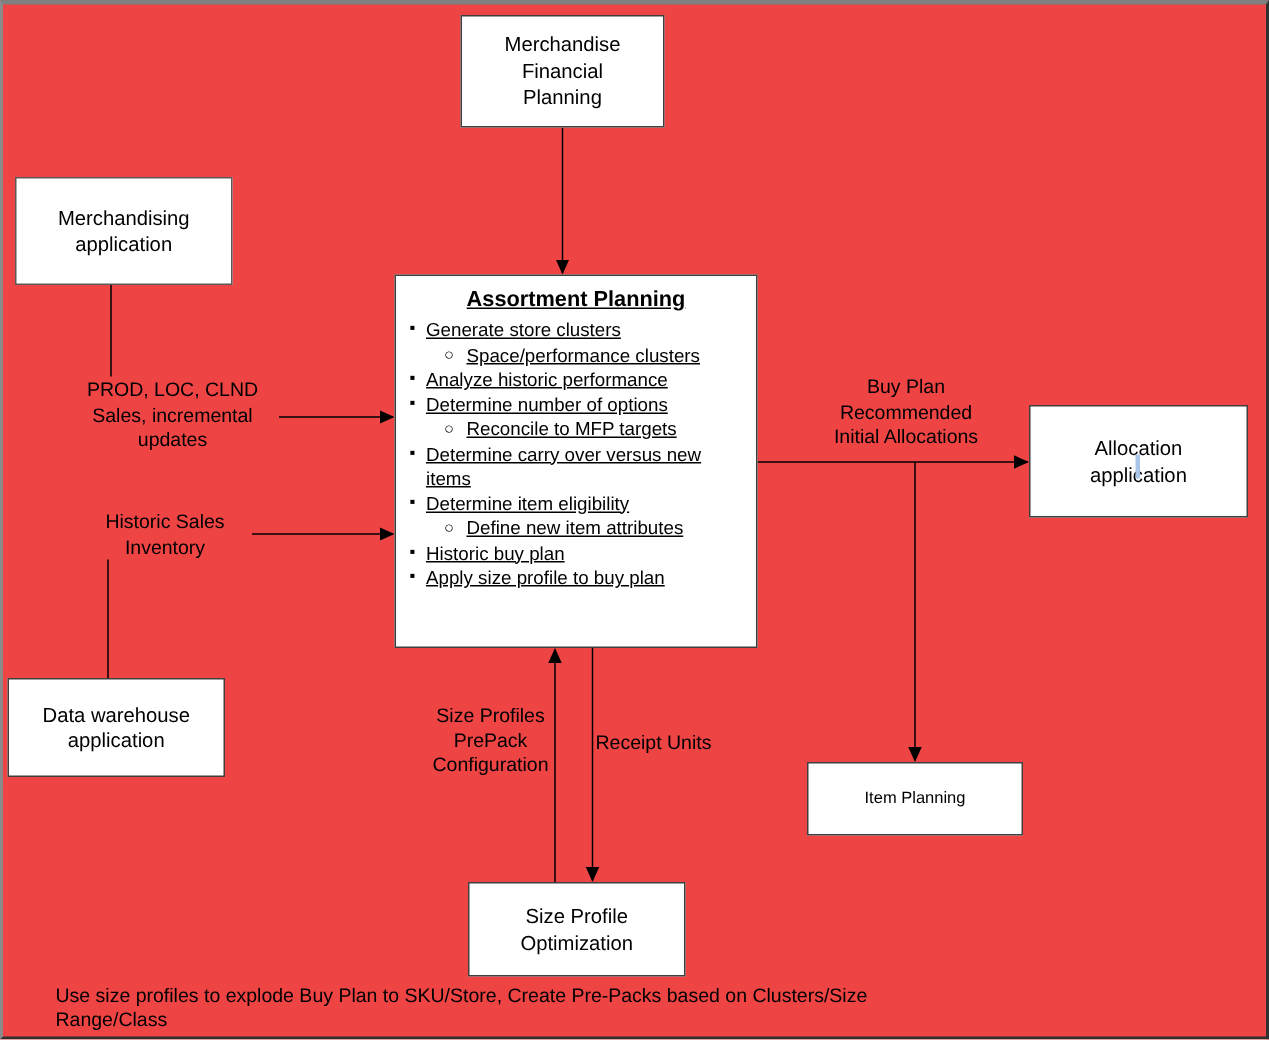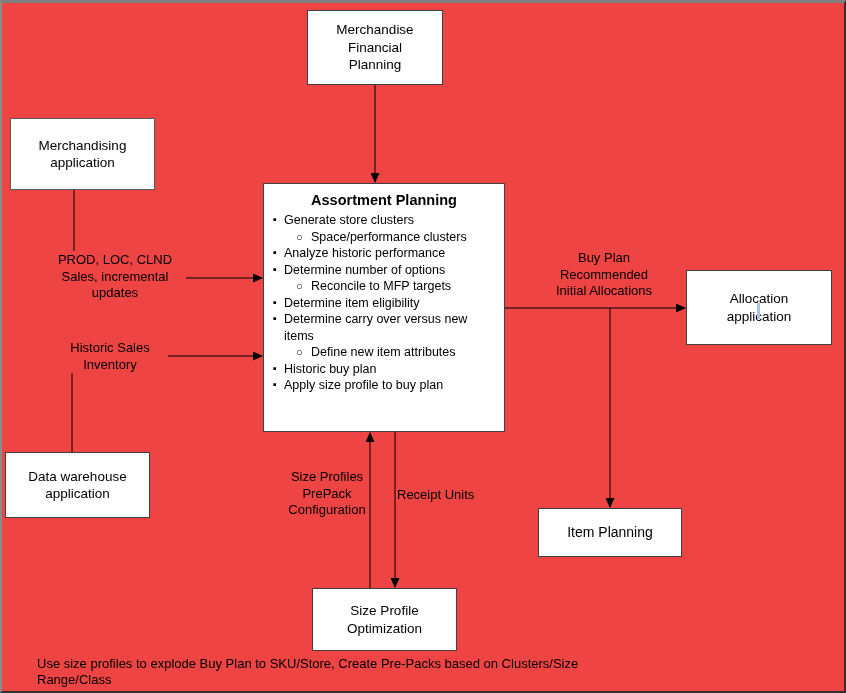--- a/index.html
+++ b/index.html
@@ -37,21 +37,21 @@
     white-space:pre-line;
     font-size:13px;
     line-height:16.5px;
     text-align:center;
   }
   #svg-layer{position:absolute;left:0;top:0;pointer-events:none;}
 
   
   #assortment-box{
     position:absolute;left:263px;top:183px;width:242px;height:249px;
-    border:1px solid #3f3f3f;background:#fff;box-sizing:border-box;
+    border:1px solid #3f3f3f;background:#fff;box-sizing:border-box;text-decoration:underline;
   }
   .ap-title{
     margin-top:8px;
     text-align:center;
     font-weight:bold;
     font-size:14.5px;
     line-height:17px;
   }
   .ap-list{margin-top:3px;padding:0 6px 0 6px;}
   .ap-item{
@@ -115,40 +115,40 @@
   </div>
 
   <div id="assortment-box">
     <div class="ap-title">Assortment Planning</div>
     <div class="ap-list">
       <div class="ap-item lvl1"><span>Generate store clusters</span></div>
       <div class="ap-item lvl2"><span>Space/performance clusters</span></div>
       <div class="ap-item lvl1"><span>Analyze historic performance</span></div>
       <div class="ap-item lvl1"><span>Determine number of options</span></div>
       <div class="ap-item lvl2"><span>Reconcile to MFP targets</span></div>
+      <div class="ap-item lvl1"><span>Determine carry over versus new items</span></div>
       <div class="ap-item lvl1"><span>Determine item eligibility</span></div>
-      <div class="ap-item lvl1"><span>Determine carry over versus new items</span></div>
       <div class="ap-item lvl2"><span>Define new item attributes</span></div>
       <div class="ap-item lvl1"><span>Historic buy plan</span></div>
       <div class="ap-item lvl1"><span>Apply size profile to buy plan</span></div>
     </div>
   </div>
 
   <div class="node" style="left:686px;top:270px;width:146px;height:75px;">
     <div class="node-label">Allocation
 application</div>
   </div>
 
   <div class="node" style="left:5px;top:452px;width:145px;height:66px;">
     <div class="node-label">Data warehouse
 application</div>
   </div>
 
   <div class="node" style="left:538px;top:508px;width:144px;height:49px;">
-    <div class="node-label" style="font-size:14px;">Item Planning</div>
+    <div class="node-label" style="font-size:11px;">Item Planning</div>
   </div>
 
   <div class="node" style="left:312px;top:588px;width:145px;height:63px;">
     <div class="node-label">Size Profile
 Optimization</div>
   </div>
 
   <div class="edge-label" style="left:40px;top:252px;width:150px;">PROD, LOC, CLND
 Sales, incremental
 updates</div>

